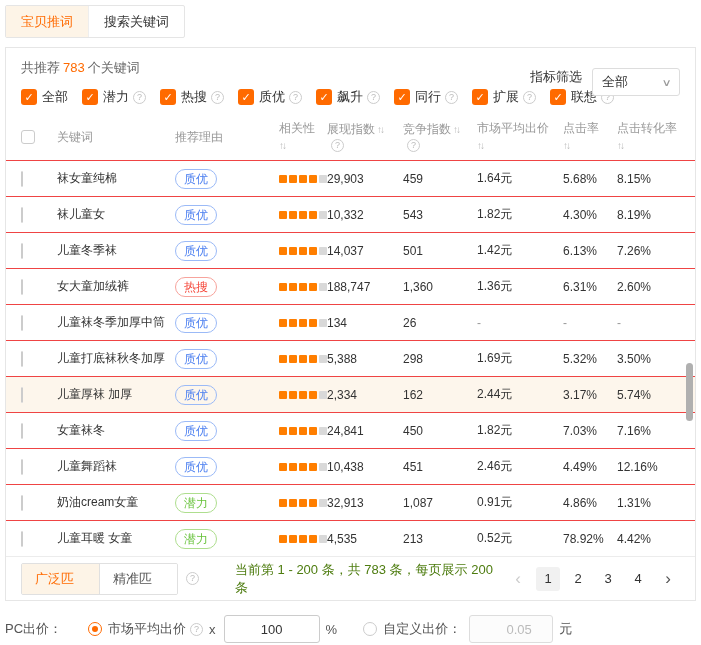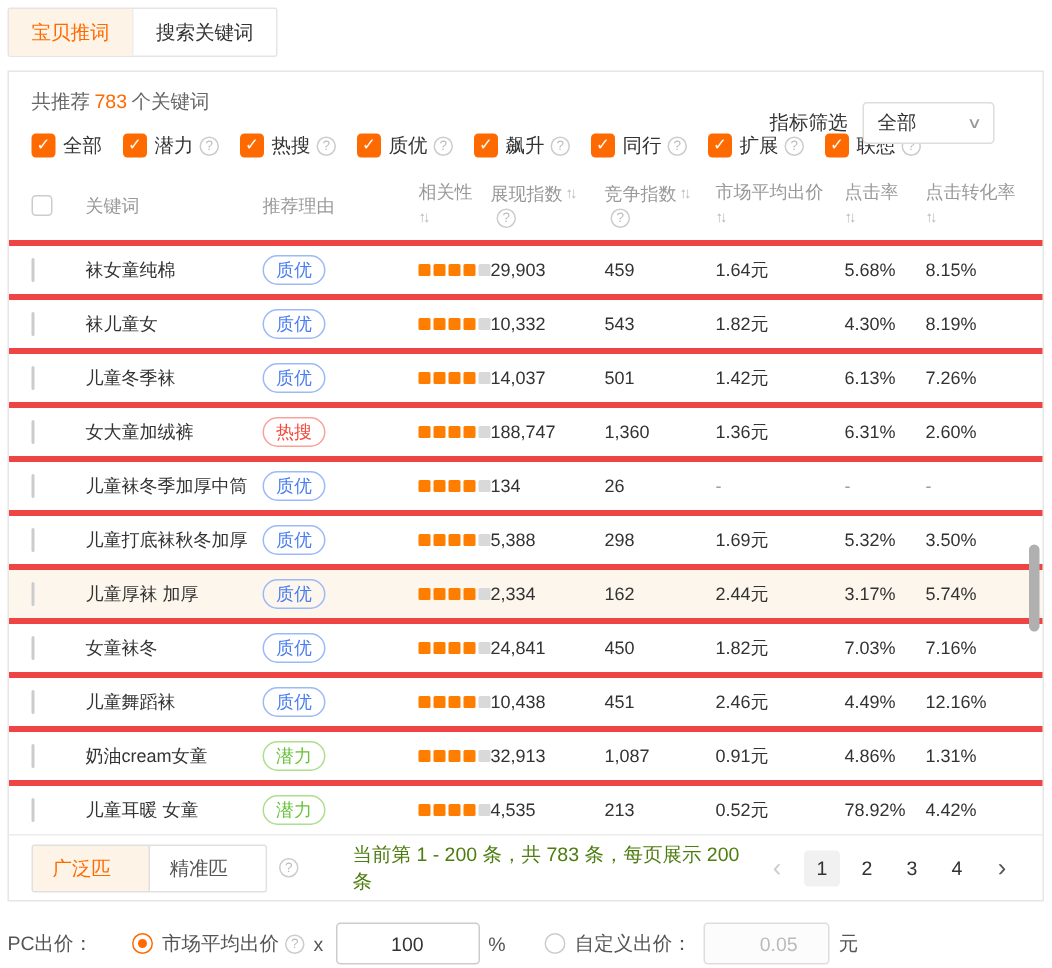--- a/index.html
+++ b/index.html
@@ -13,30 +13,30 @@
   .new-badge { background:#ff8400; color:#fff; font-size:10px; font-weight:bold; font-style:italic; padding:2px 8px; border-radius:9px; letter-spacing:.5px; }
   
   .panel { position:relative; margin:9px 5px 0 5px; border:1px solid #e6e6e6; background:#fff; }
   .filter-section { position:relative; padding:11px 15px 8px 15px; }
   .summary { font-size:13px; color:#666; }
   .summary .count { color:#ff6a00; margin:0 3px; }
   .cb-row { display:flex; align-items:center; margin-top:11px; font-size:13px; color:#333; }
   .cb-item { display:flex; align-items:center; margin-right:14px; cursor:pointer; }
   .cb-box { width:16px; height:16px; border-radius:3px; background:#ff6a00; color:#fff; font-size:11px; line-height:16px; text-align:center; margin-right:5px; }
   .help { display:inline-block; width:13px; height:13px; border:1px solid #ccc; border-radius:50%; color:#bbb; font-size:9px; line-height:11px; text-align:center; margin-left:4px; cursor:pointer; flex:none; }
-  .metric-filter { position:absolute; right:32px; top:20px; display:flex; align-items:center; font-size:13px; color:#333; }
+  .metric-filter { position:absolute; right:15px; top:20px; display:flex; font-size:13px; color:#333; }
   .select-box { display:flex; align-items:center; justify-content:space-between; width:88px; height:28px; border:1px solid #ddd; border-radius:3px; padding:0 9px; margin-left:10px; cursor:pointer; background:#fff; }
   .select-box .chev { color:#999; font-size:10px; transform:scaleX(1.4); }
   
   .grid-cols { display:grid; grid-template-columns:36px 118px 104px 48px 76px 74px 86px 54px 1fr; align-items:center; padding:0 12px 0 15px; }
   .thead { min-height:46px; color:#999; font-size:12px; padding-top:6px; padding-bottom:6px; }
   .th { display:flex; flex-direction:column; justify-content:center; gap:2px; line-height:15px; }
   .th .l1 { display:flex; align-items:center; gap:2px; }
   .sort { color:#b8b8b8; font-size:10px; letter-spacing:-2px; cursor:pointer; }
-  .row { height:36px; border-top:4px solid #ef4444; font-size:12px; color:#333; }
+  .row { height:36px; border-top:1px solid #ef4444; font-size:12px; color:#333; }
   .row.hl { background:#fdf6ec; }
   .ck { width:14px; height:14px; border:1px solid #ccc; border-radius:3px; background:#fff; cursor:pointer; }
   .pill { display:inline-block; font-size:12px; padding:1px 8px; border-radius:10px; border:1px solid; line-height:16px; }
   .pill.quality { color:#4a7ef0; border-color:#9bbaf7; }
   .pill.hot { color:#f5483b; border-color:#f7a39c; }
   .pill.potential { color:#67c23a; border-color:#aede8e; }
   .bars { display:flex; gap:2px; }
   .bar { width:8px; height:8px; border-radius:1px; background:#d9d9d9; }
   .bar.on { background:#ff7e00; }
   .dim { color:#999; }

